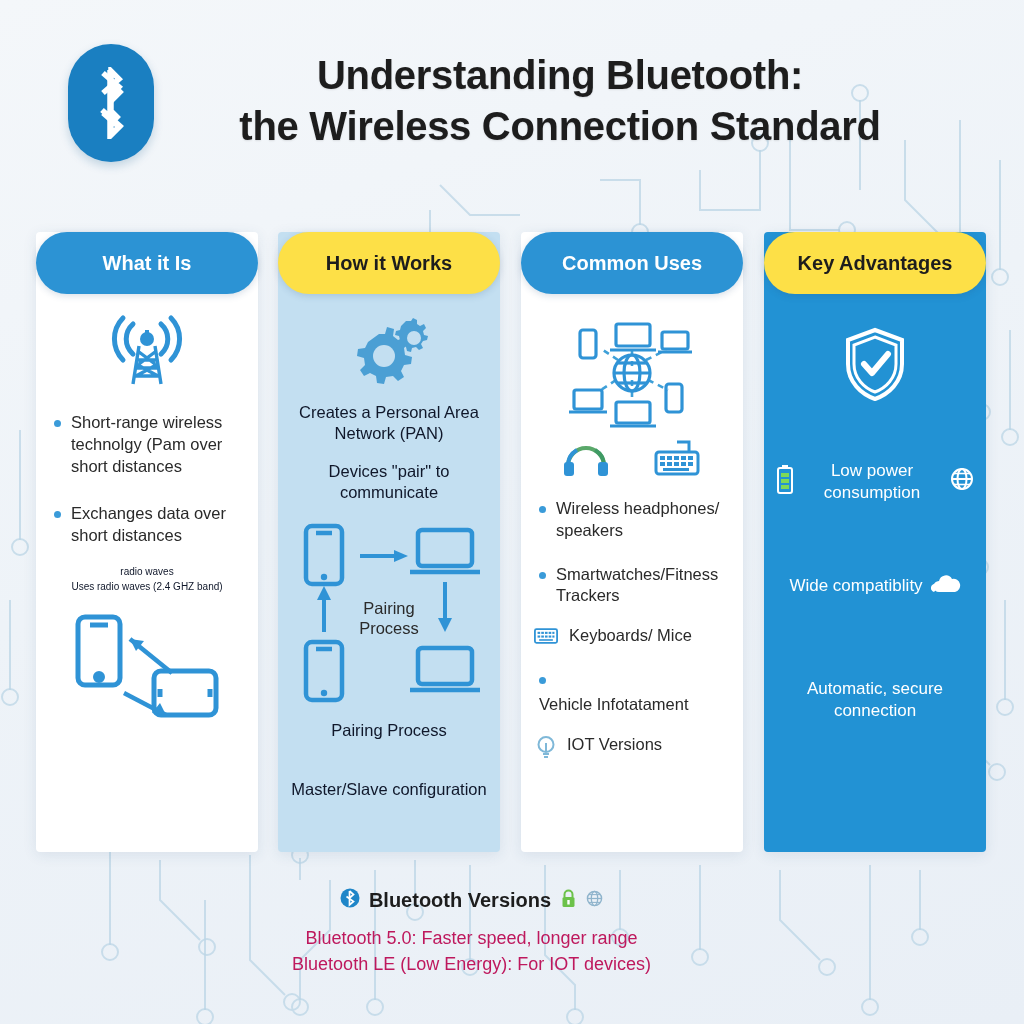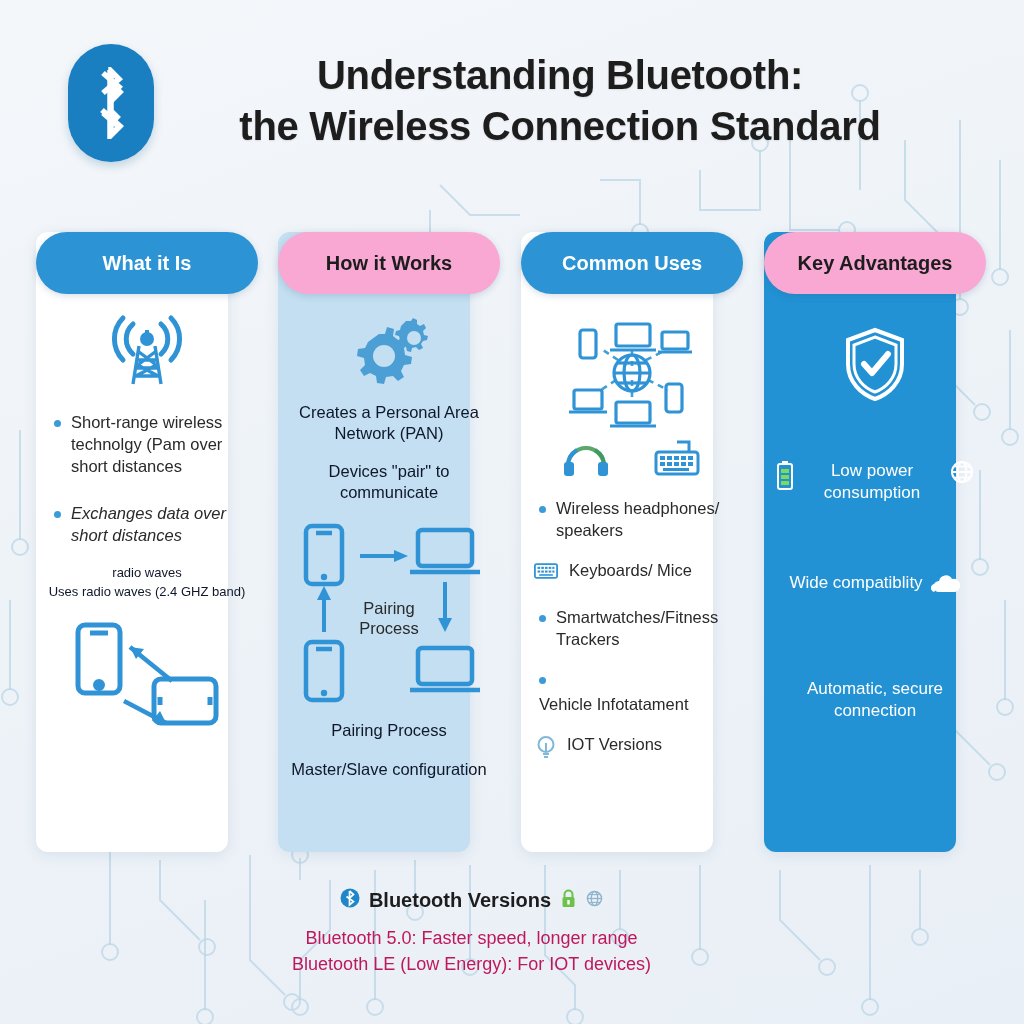--- a/index.html
+++ b/index.html
@@ -36,39 +36,39 @@
     text-shadow: 0 1px 2px rgba(0,0,0,.10);
   }
   .title .line { display: block; white-space: nowrap; }
 
   
   .columns {
     position: absolute; top: 232px; left: 0; width: 1024px; height: 620px;
     z-index: 2;
   }
   .col {
-    position: absolute; top: 0; width: 192px; height: 620px;
-    border-radius: 12px;
+    position: absolute; top: 0; width: 222px; height: 620px;
+    border-radius: 4px;
     box-shadow: 0 3px 14px rgba(40,80,120,.10);
   }
   .col.c1 { left: 36px;  background: #ffffff; }
   .col.c2 { left: 278px; background: #c3dff1; }
   .col.c3 { left: 521px; background: #ffffff; }
   .col.c4 { left: 764px; background: #2292d4; }
 
   .pill {
     position: absolute; top: 0; left: 0; width: 222px; height: 62px;
     border-radius: 31px;
     display: flex; align-items: center; justify-content: center;
     font-size: 20px; font-weight: 700;
     z-index: 4;
     box-shadow: 0 2px 7px rgba(40,80,120,.18);
   }
   .pill.blue  { background: #2c93d4; color: #ffffff; }
-  .pill.white { background: #f9a8d4; color: #1d1d1d; }
+  .pill.white { background: #fde047; color: #1d1d1d; }
 
   .col-body {
     position: absolute; top: 62px; left: 0; width: 222px; height: 558px;
     padding: 10px 12px 0 12px;
   }
 
   .icon-top { width: 100%; display: flex; justify-content: center; }
 
   .bullets { margin-top: 8px; }
   .bullet {
@@ -80,34 +80,34 @@
     flex: 0 0 auto; width: 7px; height: 7px; border-radius: 50%;
     background: #3a9bd9; margin-top: 8px;
   }
   .bullet .bico { flex: 0 0 auto; margin-top: 1px; }
   .bullet .btxt { flex: 1 1 auto; }
 
   .plain {
     font-size: 16.5px; line-height: 1.3; color: #0f172a;
     text-align: center; margin-bottom: 16px;
   }
-  .small { font-size: 13px; }
+  .small { font-size: 10px; }
 
   
   .flow { position: relative; height: 190px; margin-top: 4px; }
   .flow .lbl {
     position: absolute; left: 50%; top: 78px; transform: translateX(-50%);
     font-size: 16.5px; line-height: 1.25; text-align: center; color: #2a2a2a;
     width: 100px;
   }
 
   
   .adv {
     color: #ffffff; text-align: center; font-size: 17px; line-height: 1.3;
-    display: flex; align-items: flex-start; justify-content: center; gap: 8px;
+    display: flex; align-items: center; justify-content: center; gap: 8px;
   }
   .adv .atxt { flex: 0 1 auto; }
 
   
   .footer {
     position: absolute; top: 888px; left: 0; width: 943px;
     text-align: center; z-index: 3;
   }
   .footer .fhead {
     display: flex; align-items: center; justify-content: center; gap: 9px;
@@ -227,21 +227,21 @@
           <path d="M34 34 L28 72 M50 34 L56 72 M31 48 L53 48 M30 56 L54 56 M29 64 L55 64
                    M34 40 L50 52 M50 40 L34 52 M31 52 L53 64 M53 52 L31 64" stroke="#2f93d6" stroke-width="3.4" fill="none"></path>
         </svg>
       </div>
 
       <div class="bullets" style="margin-top:22px;">
         <div class="bullet">
           <span class="dot"></span>
           <span class="btxt">Short-range wireless technolgy (Pam over short distances</span>
         </div>
-        <div class="bullet" style="margin-top:26px;font-style:italic;">
+        <div class="bullet" style="margin-top:26px;">
           <span class="dot"></span>
           <span class="btxt">Exchanges data over short distances</span>
         </div>
       </div>
 
       <div class="plain small" style="margin-bottom:2px;">radio waves</div>
       <div class="plain small" style="margin-bottom:10px;">Uses radio waves (2.4 GHZ band)</div>
 
       <div class="icon-top" style="margin-top:18px;">
         <svg width="170" height="110" viewBox="0 0 170 110">
@@ -303,21 +303,21 @@
           <circle cx="34" cy="57" r="3.2" fill="#2f93d6"></circle>
           <circle cx="34" cy="173" r="3.2" fill="#2f93d6"></circle>
           <path d="M118 36 L104 30 L104 42 Z" fill="#2f93d6"></path>
           <path d="M155 112 L148 98 L162 98 Z" fill="#2f93d6"></path>
           <path d="M34 66 L27 80 L41 80 Z" fill="#2f93d6"></path>
         </svg>
         <div class="lbl">Pairing Process</div>
       </div>
 
       <div class="plain" style="margin-top:10px;">Pairing Process</div>
-      <div class="plain" style="margin-top:18px;">Master/Slave configuration</div>
+      <div class="plain" style="margin-top:38px;">Master/Slave configuration</div>
     </div>
   </div>
 
   <div class="col c3">
     <div class="pill blue">Common Uses</div>
     <div class="col-body">
 
       <div class="icon-top" style="margin-top:14px;">
         <svg width="148" height="110" viewBox="0 0 148 110">
           <g stroke="#3fa0d8" stroke-width="2.6" fill="none" stroke-dasharray="6 5">
@@ -379,45 +379,45 @@
         </span>
       </div>
 
       <div class="bullets" style="margin-top:18px;">
 
         <div class="bullet">
           <span class="dot"></span>
           <span class="btxt">Wireless headphones/ speakers</span>
         </div>
 
+        <div class="bullet" style="margin-top:22px;">
+          <span class="dot"></span>
+          <span class="btxt">Smartwatches/Fitness Trackers</span>
+        </div>
+
         <div class="bullet" style="margin-top:18px;padding-left:0;">
           <span class="bico">
             <svg width="26" height="19" viewBox="0 0 48 36">
               <rect x="3" y="6" width="42" height="26" rx="3" fill="none" stroke="#2f93d6" stroke-width="3.4"></rect>
               <g fill="#2f93d6">
                 <rect x="8" y="11" width="5" height="4"></rect>
                   <rect x="15" y="11" width="5" height="4"></rect>
                 <rect x="22" y="11" width="5" height="4"></rect>
                   <rect x="29" y="11" width="5" height="4"></rect>
                 <rect x="36" y="11" width="4" height="4"></rect>
                 <rect x="8" y="18" width="5" height="4"></rect>
                   <rect x="15" y="18" width="5" height="4"></rect>
                 <rect x="22" y="18" width="5" height="4"></rect>
                   <rect x="29" y="18" width="5" height="4"></rect>
                 <rect x="36" y="18" width="4" height="4"></rect>
                 <rect x="11" y="25" width="26" height="3"></rect>
               </g>
             </svg>
           </span>
           <span class="btxt">Keyboards/ Mice</span>
-        </div>
-
-        <div class="bullet" style="margin-top:22px;">
-          <span class="dot"></span>
-          <span class="btxt">Smartwatches/Fitness Trackers</span>
         </div>
 
         <div class="bullet" style="margin-top:18px;flex-direction:column;">
           <span class="dot"></span>
           <span class="btxt">Vehicle Infotatament</span>
         </div>
 
         <div class="bullet" style="margin-top:18px;padding-left:2px;">
           <span class="bico">
             <svg width="22" height="24" viewBox="0 0 22 24">

